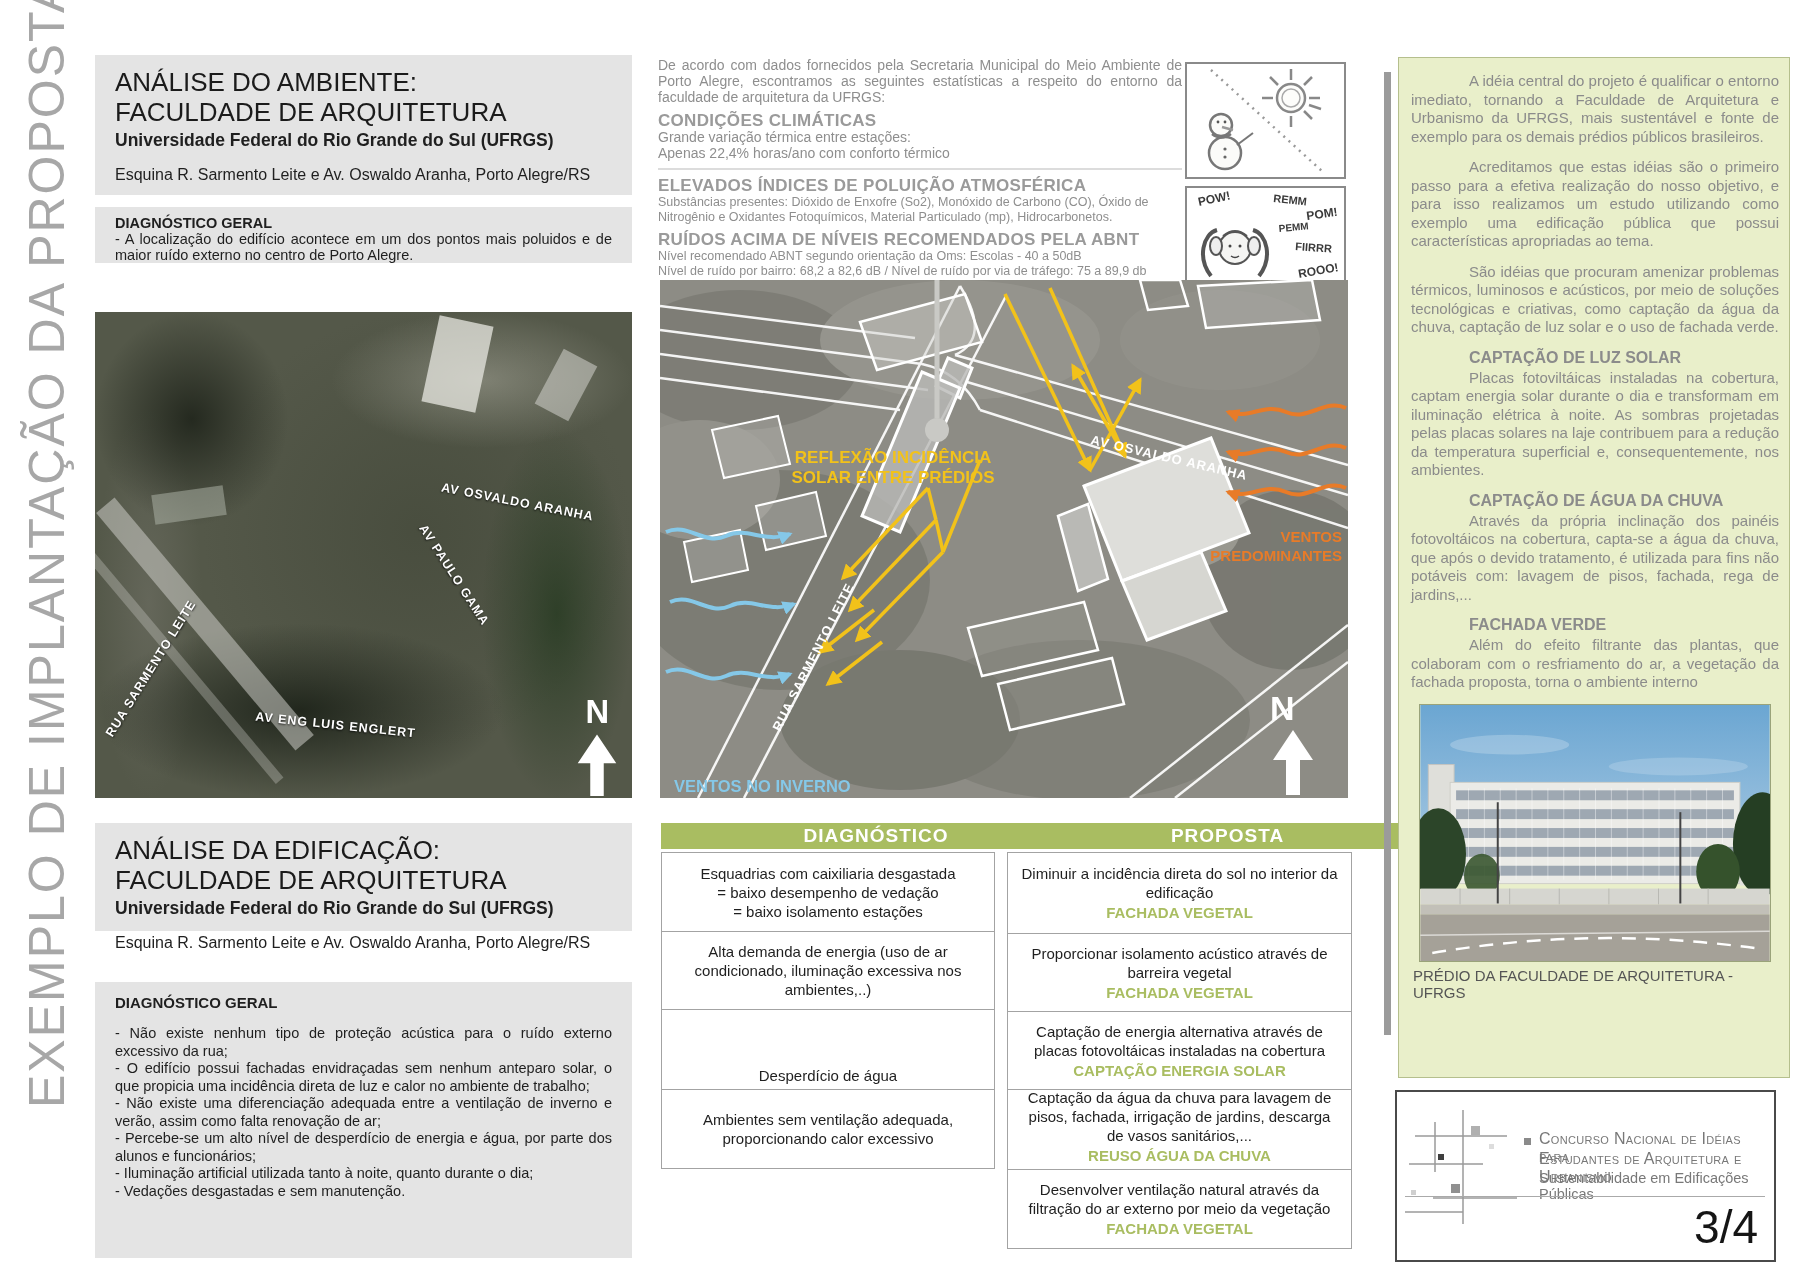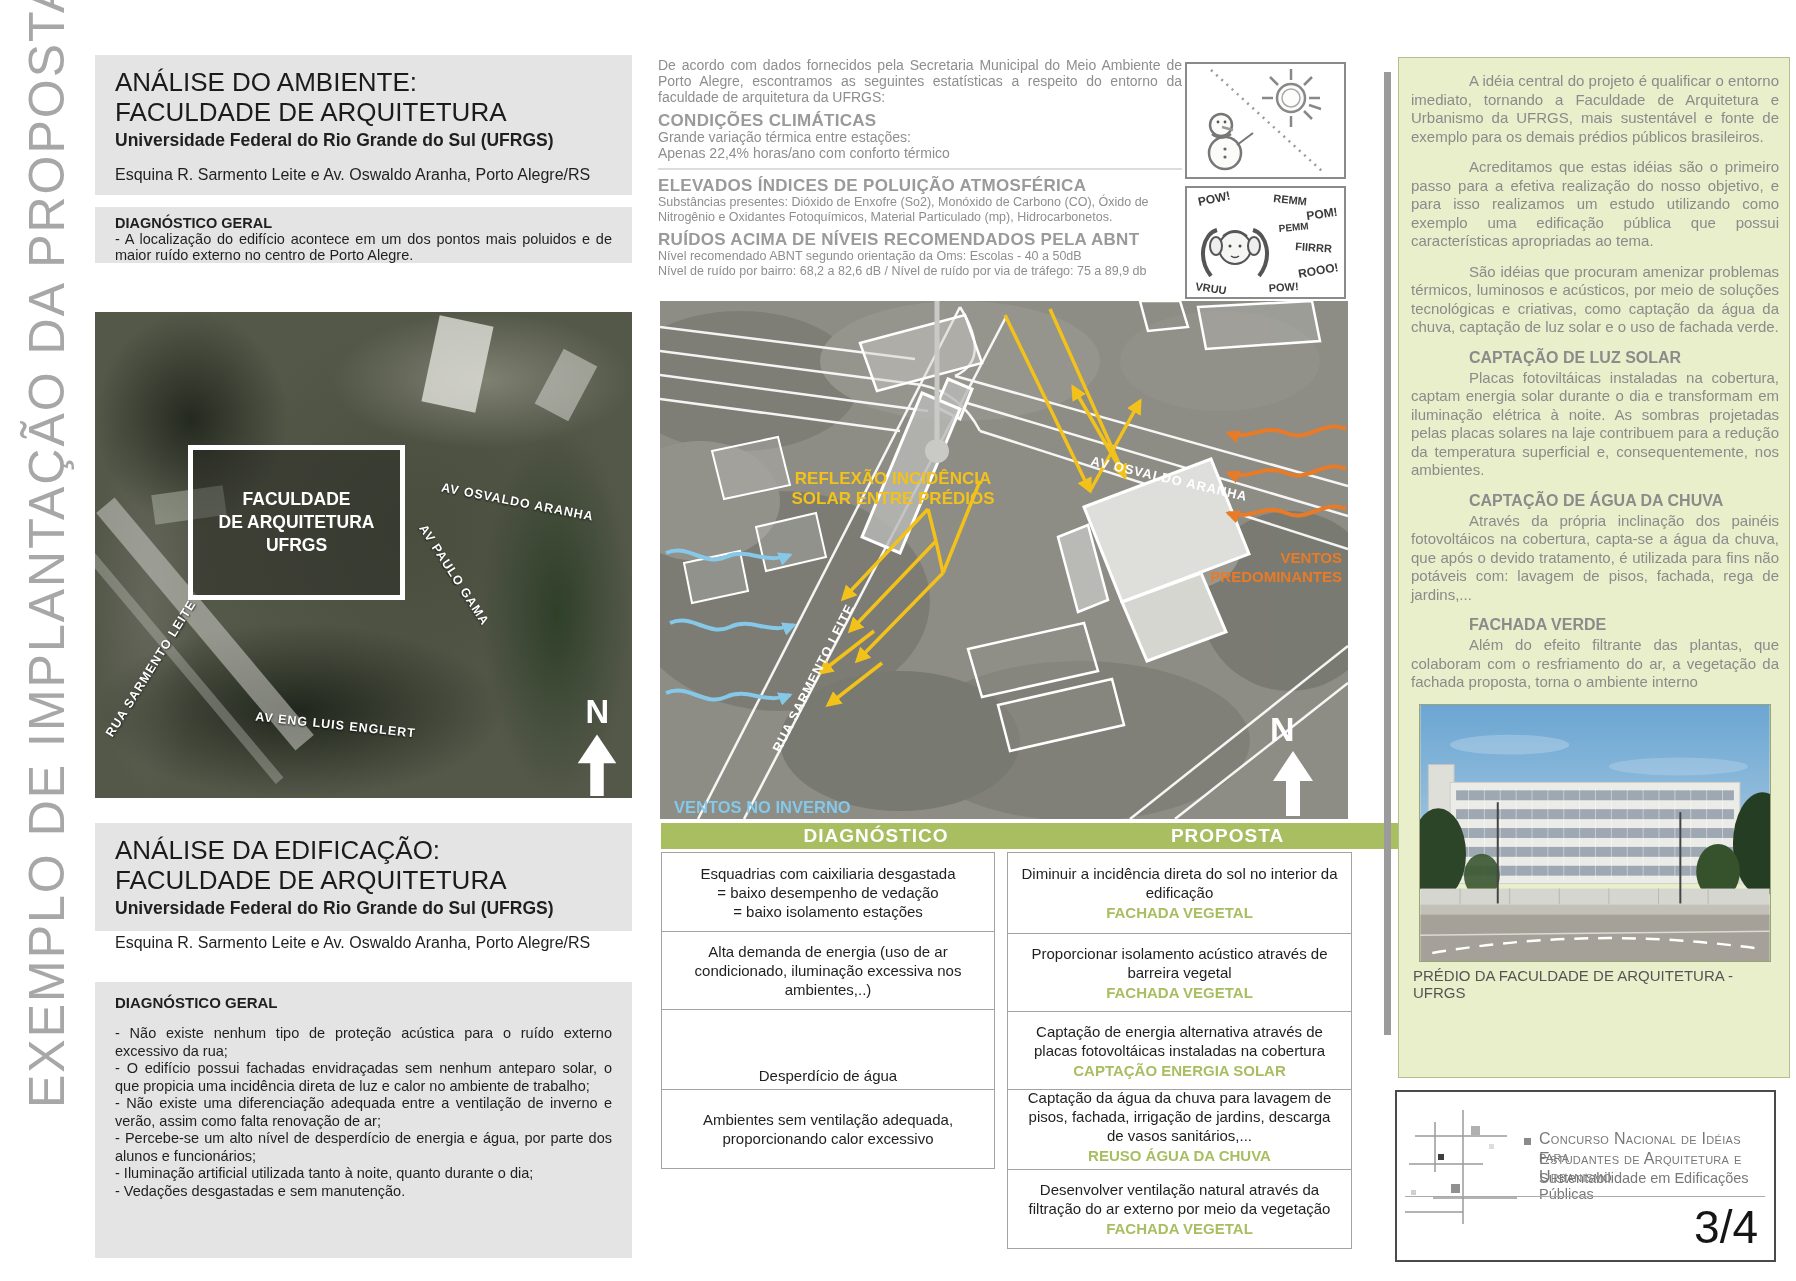--- a/index.html
+++ b/index.html
@@ -60,21 +60,21 @@
   .sl2{font-size:12.5px;line-height:14.5px;}
   #stats hr{border:none;border-top:2px solid #dcdcdc;margin:7px 0 5px 0;}
 
   
   .cartoon{position:absolute;left:1185px;width:161px;background:#fff;border:2px solid #8a8a8a;box-sizing:border-box;}
   #c1{top:62px;height:117px;}
   #c2{top:186px;height:113px;}
   .cartoon svg{display:block;width:100%;height:100%;}
 
   
-  #propmap{position:absolute;left:660px;top:280px;width:688px;height:518px;margin-top:21px;}
+  #propmap{position:absolute;left:660px;top:280px;width:688px;height:518px;}
   #propmap svg{display:block;}
   .svgt{font-family:"Liberation Sans","DejaVu Sans",sans-serif;}
 
   
   .thead{position:absolute;top:823px;height:26px;background:#a9bd61;color:#fff;font-weight:bold;
          font-size:19px;letter-spacing:1px;display:flex;align-items:center;justify-content:center;padding-left:48px;}
   #th-d{left:661px;width:334px;}
   #th-p{left:1007px;width:345px;}
   .tcol{position:absolute;top:852px;border:1px solid #a3a3a3;box-sizing:border-box;background:#fff;}
   #tc-d{left:661px;width:334px;}
@@ -126,25 +126,20 @@
     <div class="dh">DIAGNÓSTICO GERAL</div>
     <div class="dt">- A localização do edifício acontece em um dos pontos mais poluidos e de maior ruído externo no centro de Porto Alegre.</div>
   </section>
 
   <div id="sitemap">
     <div class="roof" id="roof1"></div>
     <div class="roof" id="roof2"></div>
     <div class="roof" id="roof3"></div>
     <div class="roof" id="bridge"></div>
     <div class="roof" id="bridge2"></div>
-    <div id="facbox">
-      <div>FACULDADE</div>
-      <div>DE ARQUITETURA</div>
-      <div>UFRGS</div>
-    </div>
     <div class="street" id="st-so">AV OSVALDO ARANHA</div>
     <div class="street" id="st-sp">AV PAULO GAMA</div>
     <div class="street" id="st-ss">RUA SARMENTO LEITE</div>
     <div class="street" id="st-se">AV ENG LUIS ENGLERT</div>
     <svg class="northsvg" id="sm-north" viewBox="0 0 80 110">
       <text class="svgt" x="28" y="32" font-size="34" font-weight="bold" fill="#fff">N</text>
       <polygon points="40,44 20,74 33,74 33,108 47,108 47,74 60,74" fill="#fff"></polygon>
     </svg>
   </div>
 

